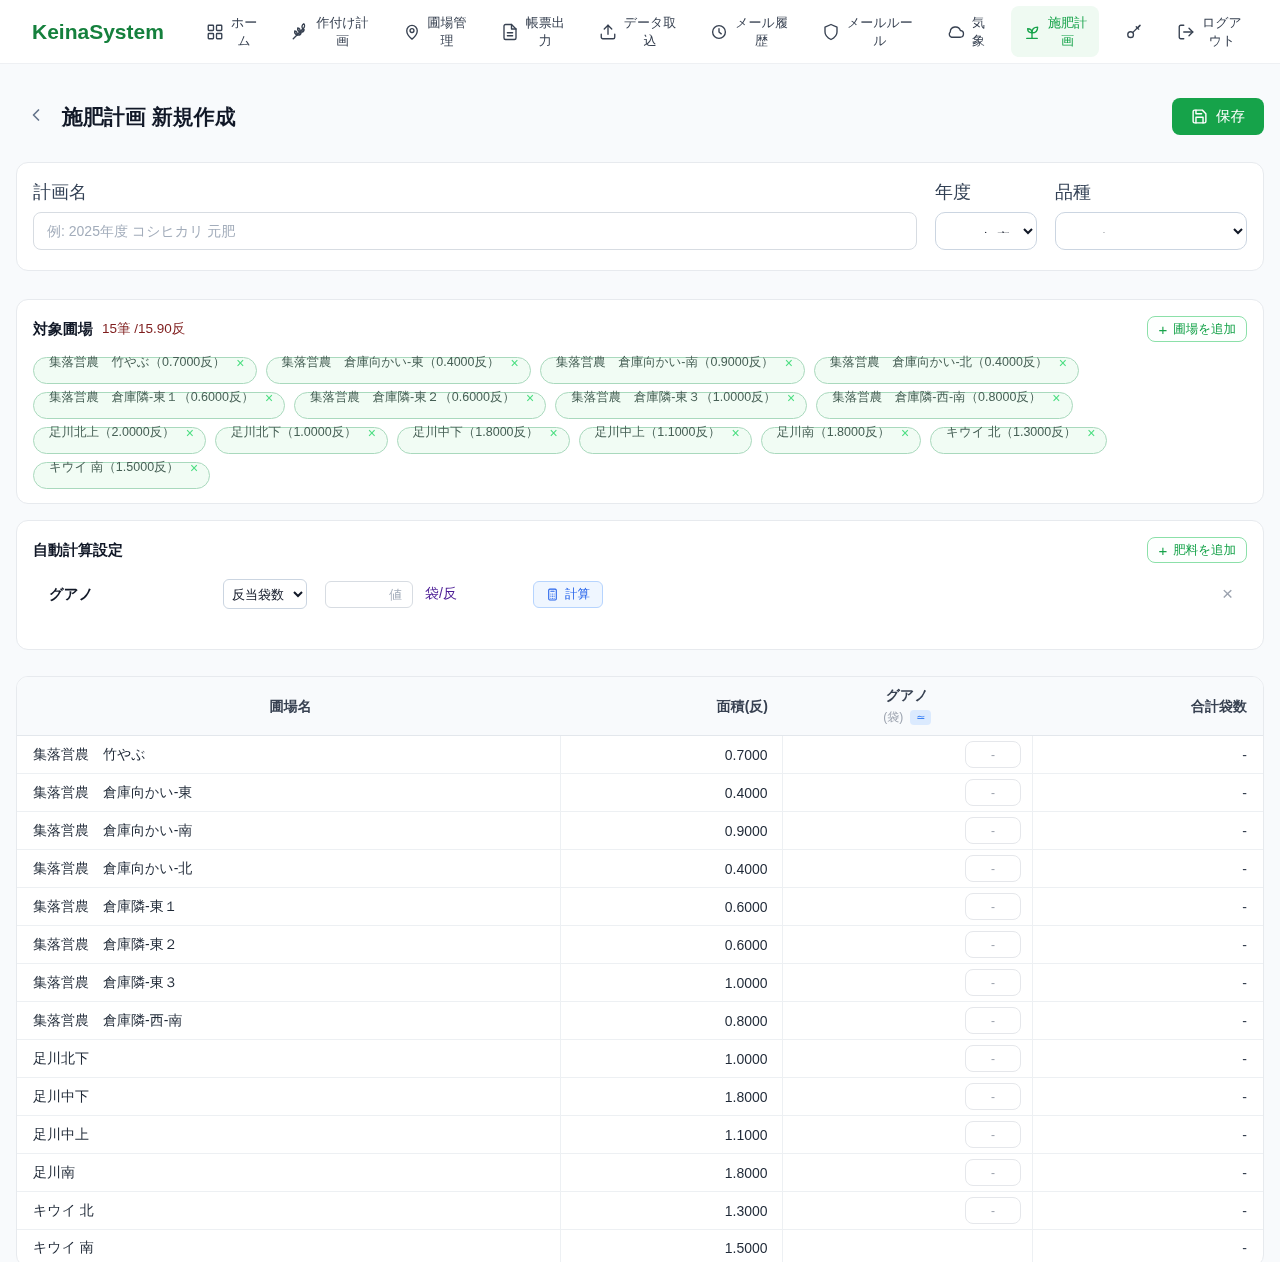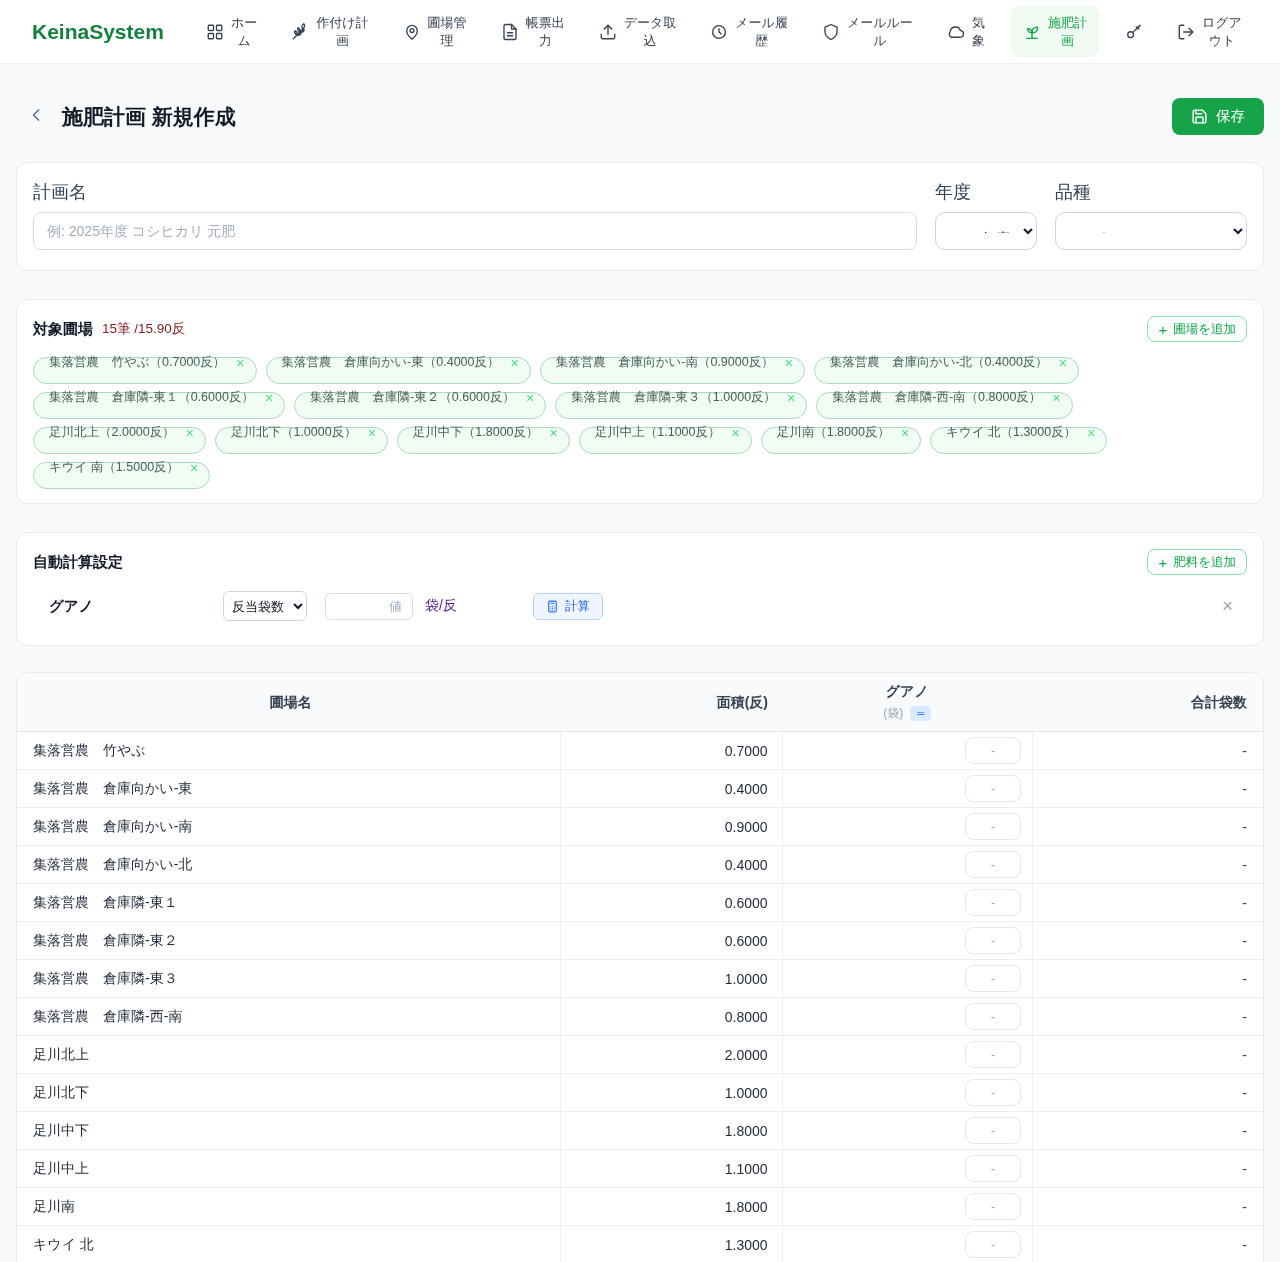--- a/index.html
+++ b/index.html
@@ -63,21 +63,21 @@
   }
   .add-btn .plus { font-size:15px; line-height:1; }
   .tags { display:flex; flex-wrap:wrap; gap:8px 9px; }
   .tag {
     display:inline-flex; align-items:center; gap:11px; background:#f1fcf4; border:1px solid #a9d9bd;
     border-radius:999px; padding:0 11px 16px 15px; height:27px; font-size:12.5px; color:#44635700;
     color:#465f55;
   }
   .tag-x { background:none; border:none; color:#4ade80; font-size:14px; padding:0; cursor:pointer; line-height:1; }
   
-  .card.calc { padding:16px 16px 24px; margin-top:28px; }
+  .card.calc { padding:16px 16px 40px; margin-top:16px; }
   .calc-row { display:flex; align-items:center; margin-top:16px; }
   .fert-name { font-weight:bold; font-size:14.5px; color:#111827; margin-left:16px; width:174px; }
   select.mode {
     width:84px; height:30px; border:1px solid #cbd5e1; border-radius:6px; background:#fff;
     font-size:13px; color:#111827; font-family:inherit; padding:0 4px;
   }
   input.val {
     width:88px; height:27px; margin-left:18px; border:1px solid #d7dce2; border-radius:6px;
     text-align:right; padding:0 10px; font-size:13px; font-family:inherit;
   }
@@ -455,26 +455,20 @@
           <td class="c-fert b-left"><input class="cell" type="text" placeholder="-" style=""></td>
           <td class="c-total b-left">-</td>
         </tr>
         <tr>
           <td class="c-name">集落営農　倉庫隣-西-南</td>
           <td class="c-area b-left">0.8000</td>
           <td class="c-fert b-left"><input class="cell" type="text" placeholder="-" style=""></td>
           <td class="c-total b-left">-</td>
         </tr>
         <tr>
-          <td class="c-name">足川北上</td>
-          <td class="c-area b-left">2.0000</td>
-          <td class="c-fert b-left"><input class="cell" type="text" placeholder="-" style=""></td>
-          <td class="c-total b-left">-</td>
-        </tr>
-        <tr>
           <td class="c-name">足川北下</td>
           <td class="c-area b-left">1.0000</td>
           <td class="c-fert b-left"><input class="cell" type="text" placeholder="-" style=""></td>
           <td class="c-total b-left">-</td>
         </tr>
         <tr>
           <td class="c-name">足川中下</td>
           <td class="c-area b-left">1.8000</td>
           <td class="c-fert b-left"><input class="cell" type="text" placeholder="-" style=""></td>
           <td class="c-total b-left">-</td>

